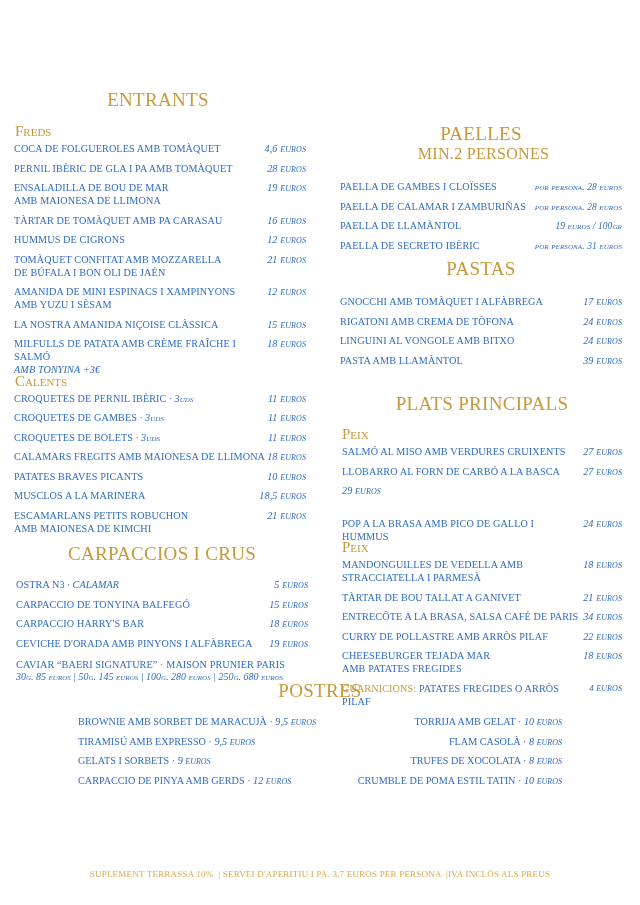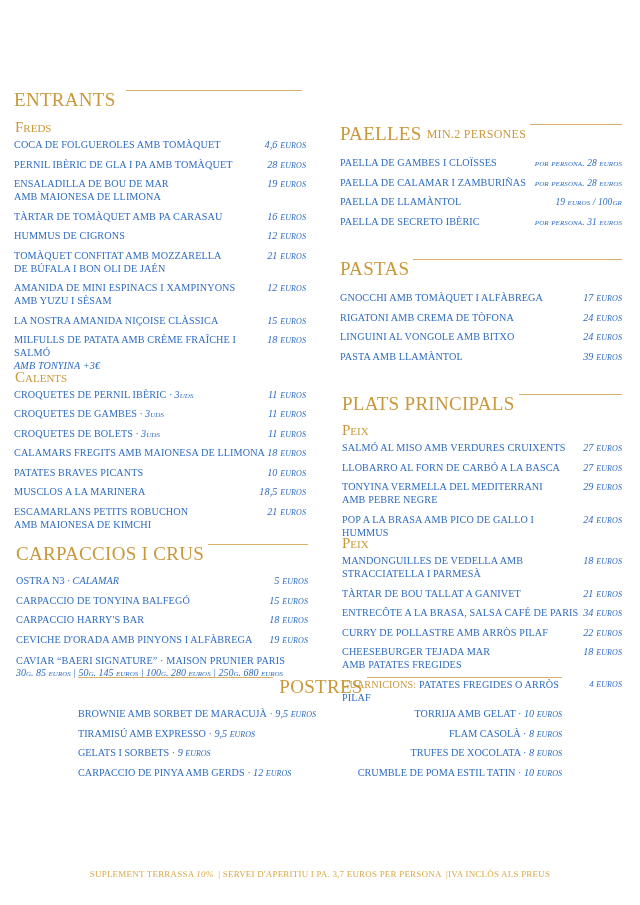--- a/index.html
+++ b/index.html
@@ -1,21 +1,21 @@
 <!DOCTYPE html>
 <html><head>
 <meta charset="utf-8">
 <style>
   html,body{margin:0;padding:0;background:#ffffff;}
   body{width:640px;height:905px;position:relative;overflow:hidden;font-family:"Liberation Serif","DejaVu Serif",serif;}
   .gold{color:#c9983b;}
   .sec{position:absolute;}
-  .sec-title{display:flex;align-items:flex-start;font-size:19px;color:#c9983b;letter-spacing:0.3px;line-height:20px;}
+  .sec-title{display:flex;align-items:center;font-size:19px;color:#c9983b;letter-spacing:0.3px;line-height:20px;flex-direction:column;}
   .sec-title .rule{flex:1;border-bottom:1px solid #d7b06a;margin-left:10px;margin-bottom:3px;}
-  .sec-title .sub{font-size:12px;margin-left:5px;font-variant:small-caps;text-transform:none;}
+  .sec-title .sub{font-size:16px;margin-left:5px;font-variant:small-caps;text-transform:none;}
   .subcat{font-size:15px;color:#c9983b;font-variant:small-caps;line-height:18px;}
   .item{display:flex;justify-content:space-between;align-items:flex-start;font-size:10.2px;color:#2f6cc0;letter-spacing:0.1px;}
   .item .name{text-transform:uppercase;line-height:13px;}
   .item .price{font-style:italic;white-space:nowrap;line-height:13px;}
   .unit{font-size:8px;text-transform:uppercase;}
   .note{font-style:italic;text-transform:uppercase;}
   .small-caps{font-variant:small-caps;}
   .caviar-prices{font-style:italic;font-size:10px;color:#2f6cc0;}
   .postres-row{display:flex;justify-content:space-between;font-size:10.2px;color:#2f6cc0;text-transform:uppercase;height:19.5px;}
   .footer{position:absolute;left:0;width:640px;top:869px;text-align:center;font-size:9px;color:#d8a94a;text-transform:uppercase;letter-spacing:0.2px;}
@@ -189,21 +189,20 @@
   <div id="peix" style="margin-top:2px;">
       <div class="item" style="height:19.5px">
         <span class="name">SALMÓ AL MISO AMB VERDURES CRUIXENTS</span>
         <span class="price">27 <span class="unit">EUROS</span></span>
       </div>
       <div class="item" style="height:19.5px">
         <span class="name">LLOBARRO AL FORN DE CARBÓ A LA BASCA</span>
         <span class="price">27 <span class="unit">EUROS</span></span>
       </div>
       <div class="item" style="height:32.5px">
-        <span class="name">TONYINA VERMELLA DEL MEDITERRANI<br><span class="">AMB PEBRE NEGRE</span></span>
         <span class="price">29 <span class="unit">EUROS</span></span>
       </div>
       <div class="item" style="height:19.5px">
         <span class="name">POP A LA BRASA AMB PICO DE GALLO I HUMMUS</span>
         <span class="price">24 <span class="unit">EUROS</span></span>
       </div>
     </div>
   <div class="subcat" style="margin-top:2px;">Peix</div>
   <div id="carn" style="margin-top:2px;">
       <div class="item" style="height:32.5px">

